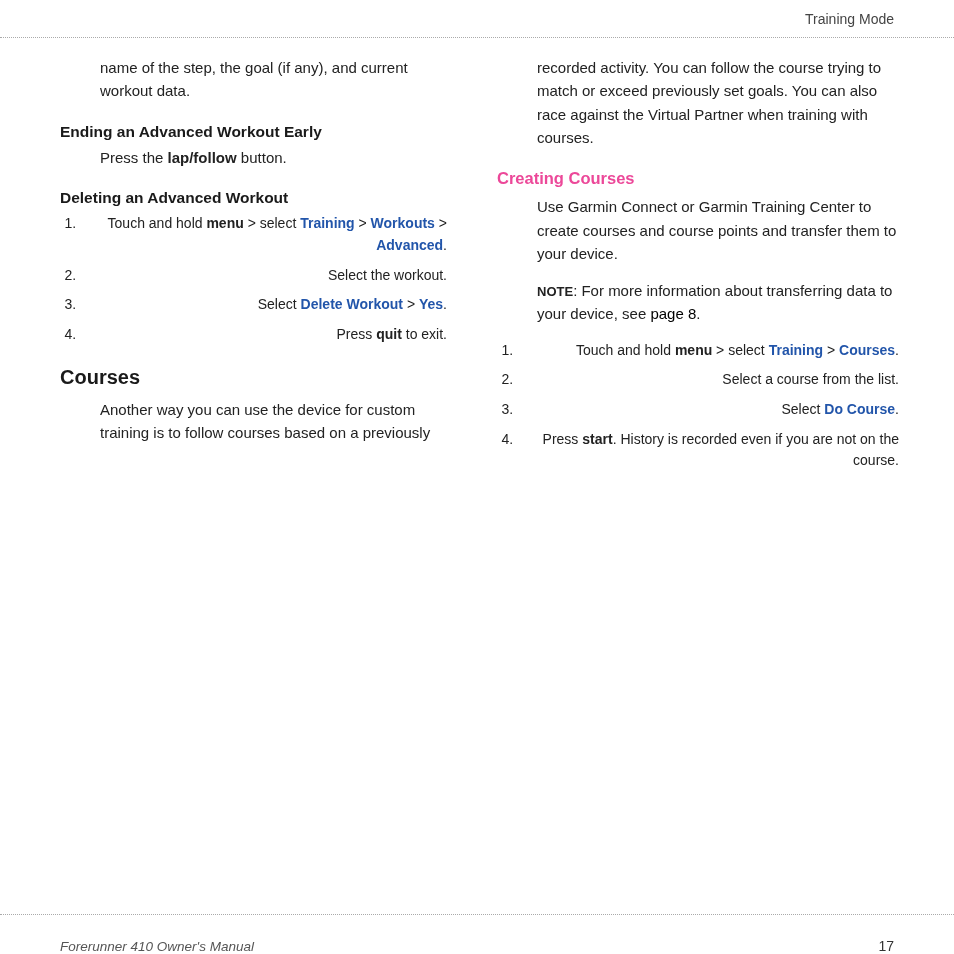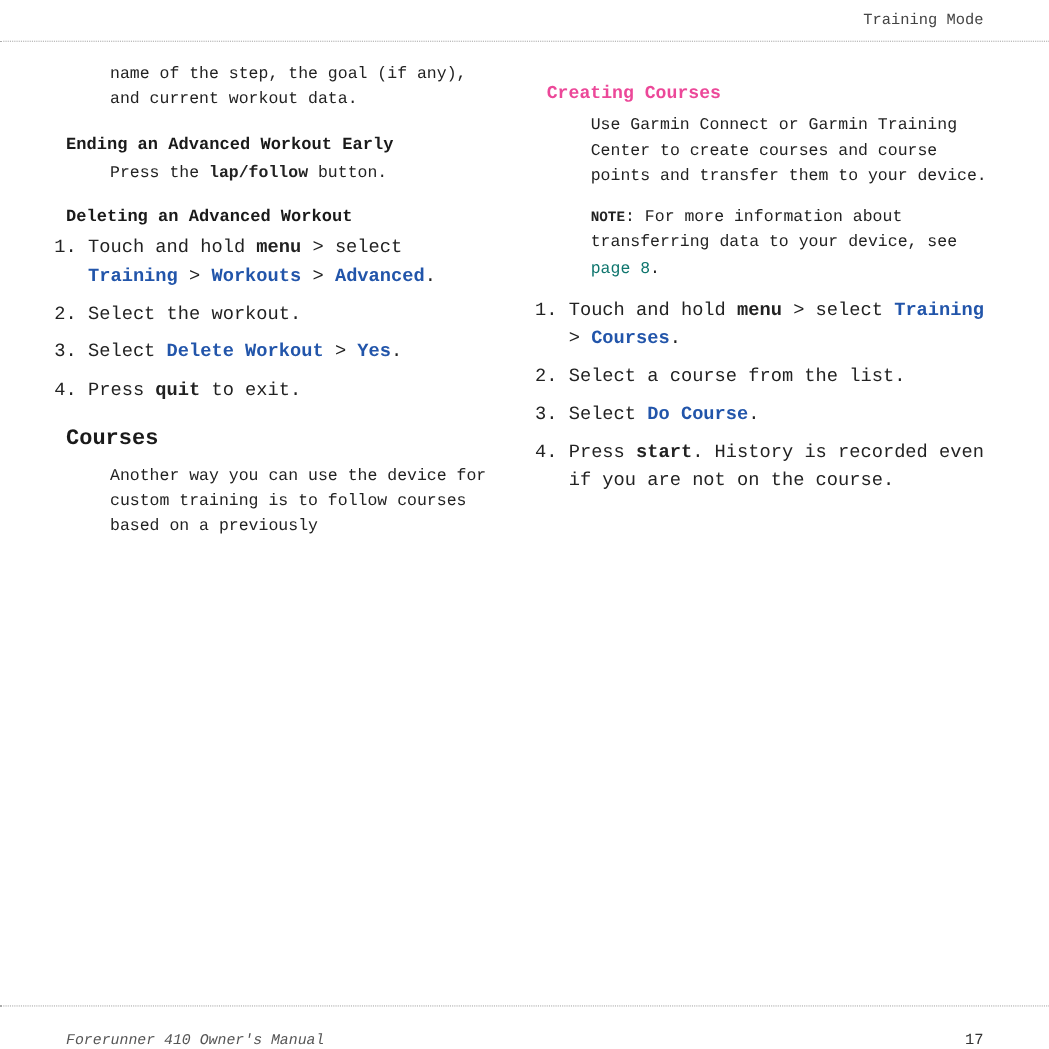--- a/index.html
+++ b/index.html
@@ -16,21 +16,20 @@
       font-size: 15px;
       color: #222222;
       overflow: hidden;
     }
 
     .page-container {
       width: 954px;
       height: 954px;
       position: relative;
       padding: 0;
-      font-family: Liberation Mono, monospace;
     }
 
     .header-bar {
       position: absolute;
       top: 0;
       left: 0;
       right: 0;
       height: 38px;
       border-bottom: 1px dotted #aaaaaa;
       display: flex;
@@ -92,42 +91,43 @@
 
     .section-heading-medium {
       font-size: 16.5px;
       font-weight: bold;
       color: #ec4899;
       margin-bottom: 6px;
       line-height: 1.35;
     }
 
     .blue-link {
-      color: #0f766e;
+      color: #000000;
       text-decoration: none;
     }
 
     .blue-bold {
       color: #2255aa;
       font-weight: bold;
     }
 
     .bold-text {
       font-weight: bold;
     }
 
     .ordered-list {
       margin-left: 20px;
       margin-bottom: 10px;
     }
 
     .ordered-list li {
       margin-bottom: 8px;
       line-height: 1.55;
-      font-size: 17px;
+      font-size: 14px;
+      text-align: right;
     }
 
     .note-bold {
       font-weight: bold;
       font-size: 13px;
     }
 
     .footer-bar {
       position: absolute;
       bottom: 0;
@@ -200,20 +200,21 @@
 
       <div class="section-gap">
         <div class="section-heading-large">Courses</div>
         <p class="paragraph">Another way you can use the device for custom training is to follow courses based on a previously</p>
       </div>
 
     </div>
 
     <div class="right-column">
 
+      <p class="paragraph">recorded activity. You can follow the course trying to match or exceed previously set goals. You can also race against the Virtual Partner when training with courses.</p>
 
       <div class="section-gap">
         <div class="section-heading-medium">Creating Courses</div>
         <p class="paragraph">Use Garmin Connect or Garmin Training Center to create courses and course points and transfer them to your device.</p>
       </div>
 
       <p class="paragraph">
         <span class="note-bold">NOTE</span><span>: For more information about transferring data to your device, see </span><a class="blue-link">page 8</a><span>.</span>
       </p>
 

